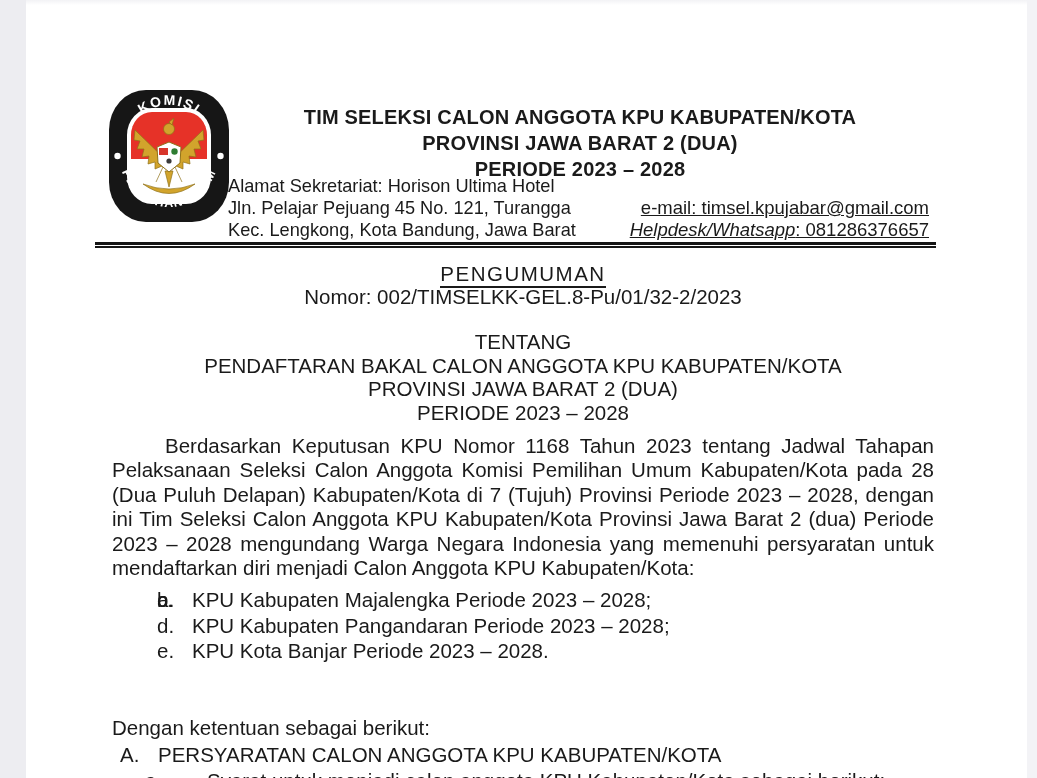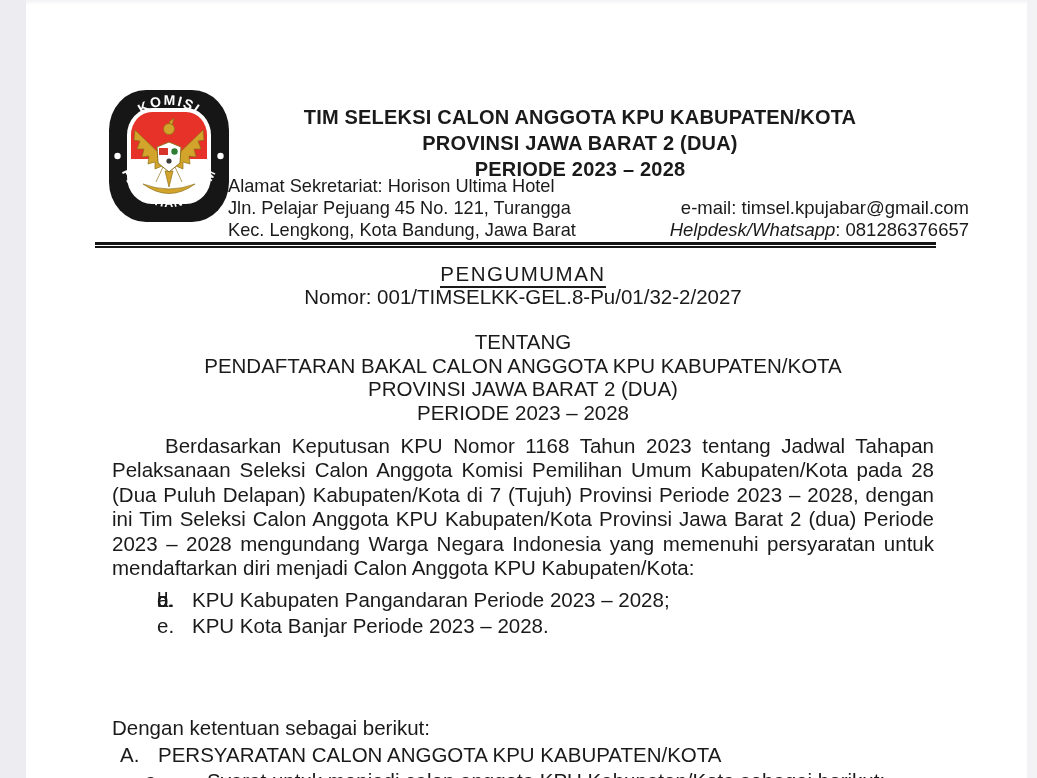--- a/index.html
+++ b/index.html
@@ -18,22 +18,22 @@
   .logo{position:absolute;left:106px;top:87px;width:126px;height:138px;}
   .lh-title{
     position:absolute;left:230px;top:91px;width:700px;
     text-align:center;font-weight:bold;font-size:20px;line-height:26px;
     letter-spacing:.2px;white-space:nowrap;margin-top:13px;
   }
   .lh-address{
     position:absolute;left:228px;top:175px;font-size:18.2px;line-height:22px;white-space:nowrap;
   }
   .lh-contact{
-    position:absolute;left:636px;top:197px;width:333px;text-align:right;
-    font-size:18.5px;line-height:22.2px;white-space:nowrap;
+    position:absolute;left:596px;top:197px;width:333px;text-align:right;
+    font-size:18.5px;line-height:22.2px;white-space:nowrap;text-decoration:underline;
   }
   .italic{font-style:italic;}
   .rule{
     position:absolute;left:95px;top:242px;width:841px;height:1px;
     border-top:3px solid #151515;border-bottom:2px solid #151515;
   }
 
   
   .centerblock{position:absolute;left:112px;width:822px;text-align:center;font-size:20.5px;}
   .pengumuman{top:262px;letter-spacing:1.5px;}
@@ -115,39 +115,40 @@
   <div class="lh-contact">
     <div>e-mail: timsel.kpujabar@gmail.com</div>
     <div><span class="italic">Helpdesk/Whatsapp</span><span>: 081286376657</span></div>
   </div>
 
   <div class="rule"></div>
 
   <div class="centerblock pengumuman">
     <span class="u">PENGUMUMAN</span>
   </div>
-  <div class="centerblock nomor">Nomor: 001/TIMSELKK-GEL.8-Pu/01/32-2/2027</div>
+  <div class="centerblock nomor">Nomor: 002/TIMSELKK-GEL.8-Pu/01/32-2/2023</div>
   <div class="centerblock tentang">
     <div>TENTANG</div>
     <div>PENDAFTARAN BAKAL CALON ANGGOTA KPU KABUPATEN/KOTA</div>
     <div>PROVINSI JAWA BARAT 2 (DUA)</div>
     <div>PERIODE 2023 – 2028</div>
   </div>
 
   <div class="para">Berdasarkan Keputusan KPU Nomor 1168 Tahun 2023 tentang Jadwal Tahapan Pelaksanaan Seleksi Calon Anggota Komisi Pemilihan Umum Kabupaten/Kota pada 28 (Dua Puluh Delapan) Kabupaten/Kota di 7 (Tujuh) Provinsi Periode 2023 – 2028, dengan ini Tim Seleksi Calon Anggota KPU Kabupaten/Kota Provinsi Jawa Barat 2 (dua) Periode 2023 – 2028 mengundang Warga Negara Indonesia yang memenuhi persyaratan untuk mendaftarkan diri menjadi Calon Anggota KPU Kabupaten/Kota:</div>
 
   <div class="abclist">
     <div class="row">
       <span class="marker">a.</span>
     </div>
     <div class="row">
       <span class="marker">b.</span>
     </div>
     <div class="row">
       <span class="marker">c.</span>
+      <span>KPU Kabupaten Majalengka Periode 2023 – 2028;</span>
     </div>
     <div class="row">
       <span class="marker">d.</span>
       <span>KPU Kabupaten Pangandaran Periode 2023 – 2028;</span>
     </div>
     <div class="row">
       <span class="marker">e.</span>
       <span>KPU Kota Banjar Periode 2023 – 2028.</span>
     </div>
   </div>

